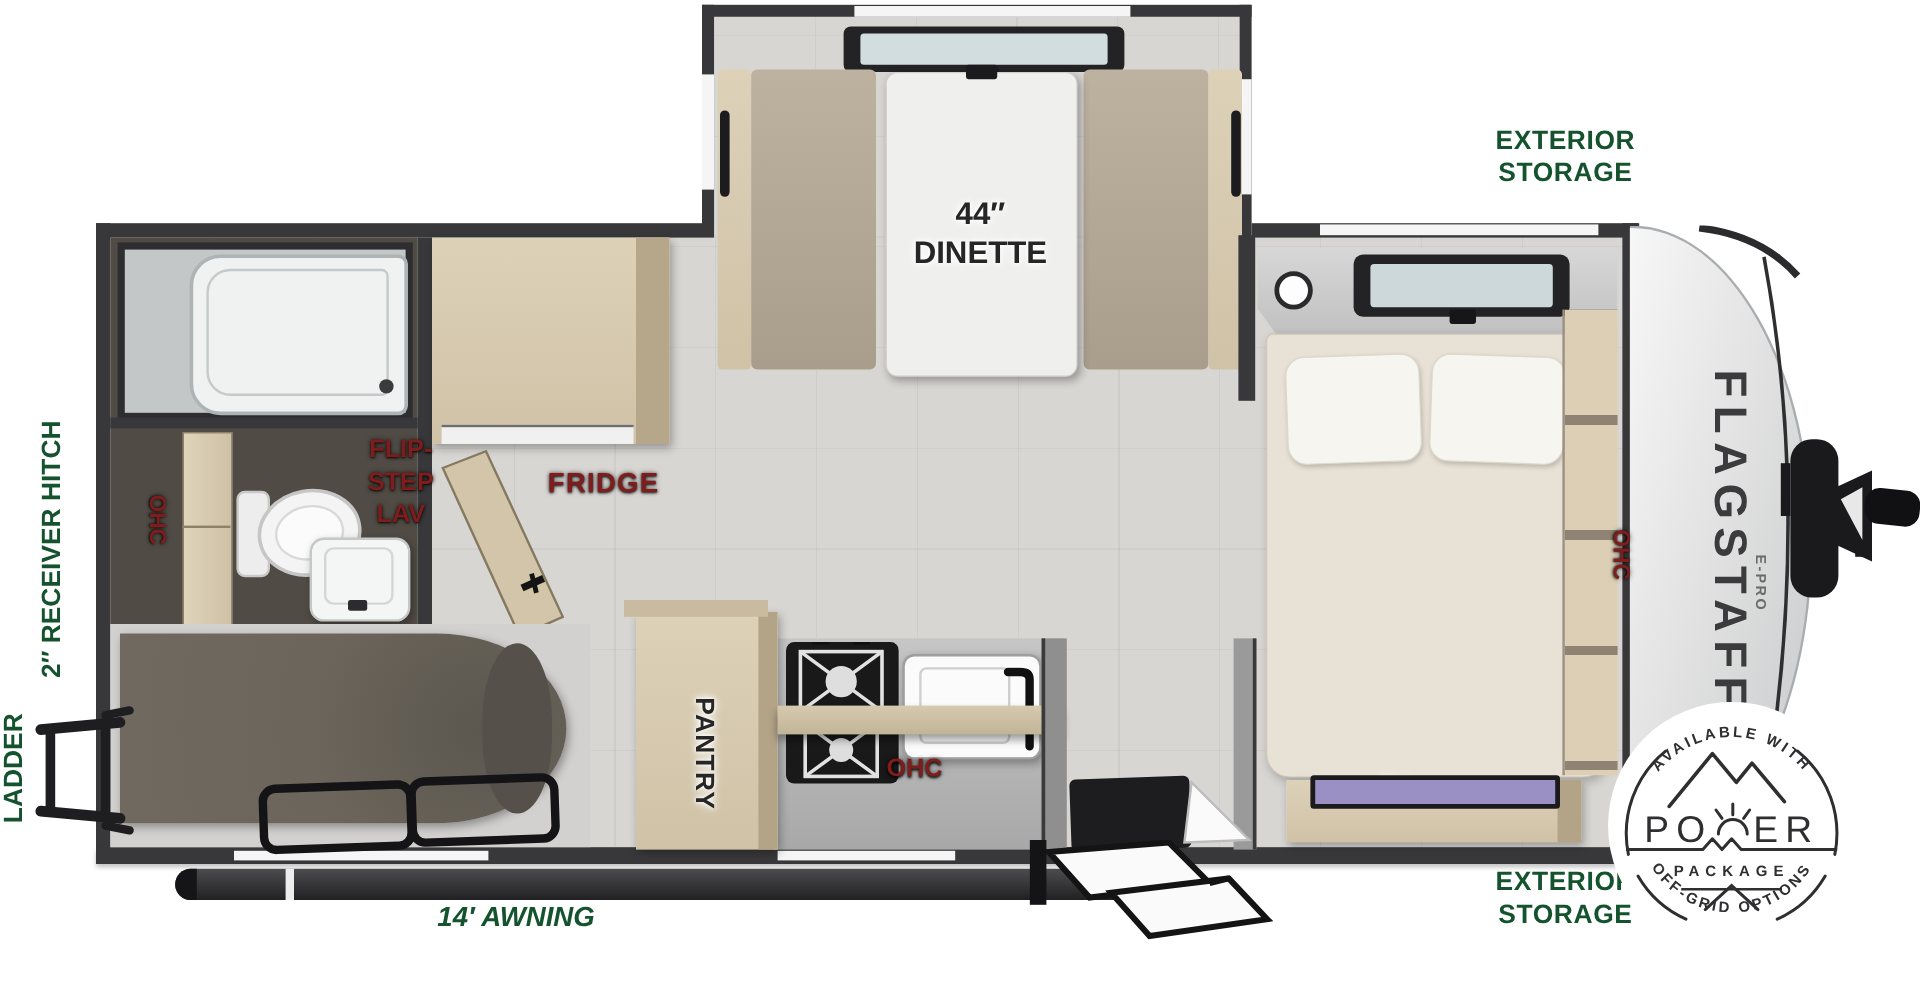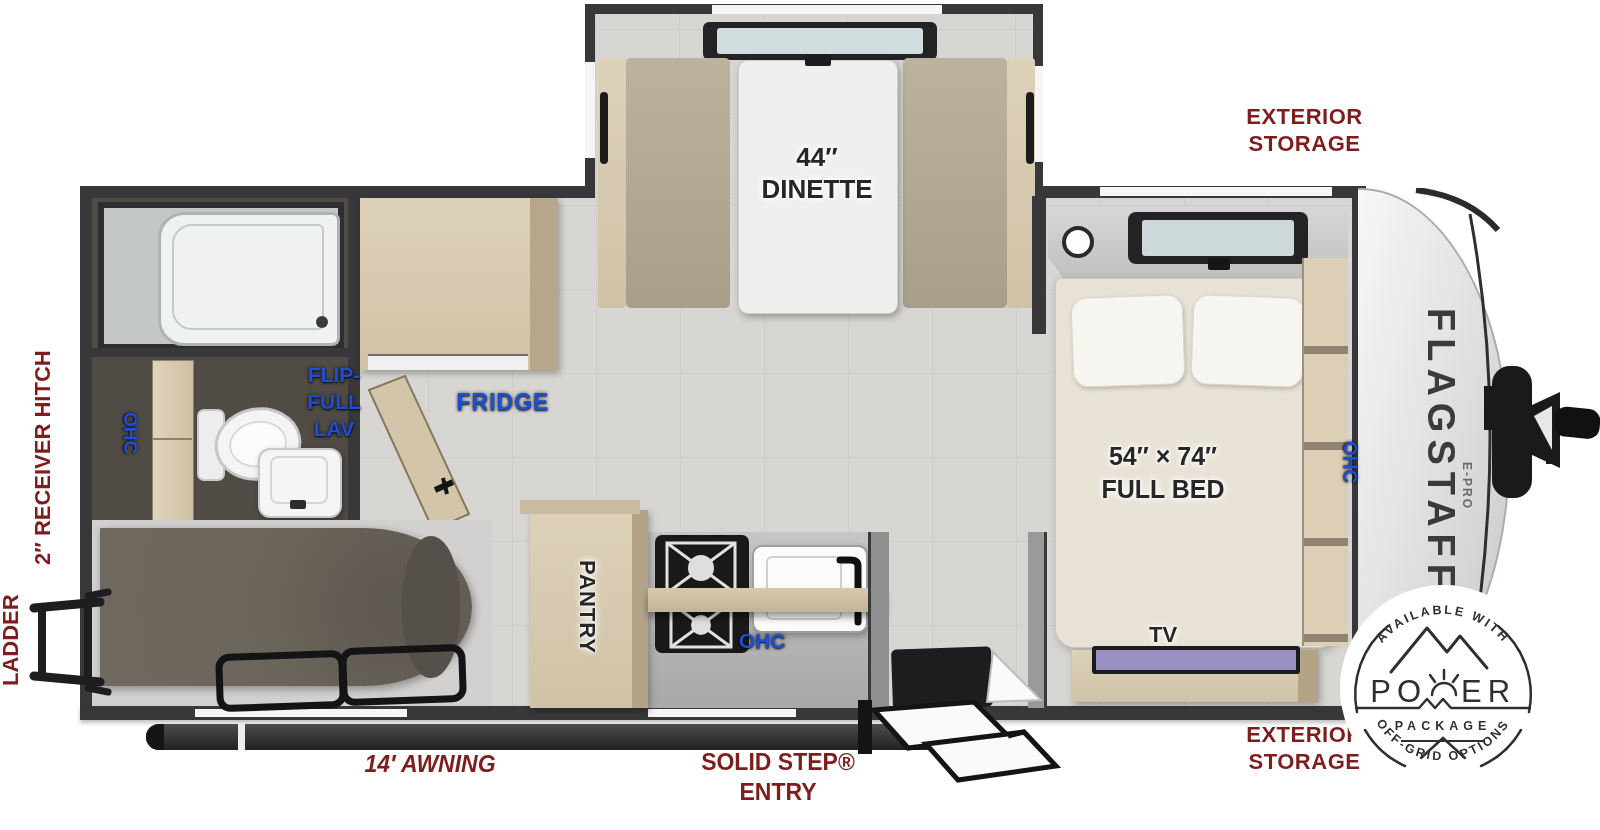--- a/index.html
+++ b/index.html
@@ -6,23 +6,23 @@
   #canvas{position:relative;width:1600px;height:830px;background:#ffffff;overflow:hidden;
           font-family:"Liberation Sans",sans-serif;}
   .abs{position:absolute;}
   .wall{background:#38383a;}
   .floor{background:#d8d6d3;
      background-image:repeating-linear-gradient(90deg,rgba(0,0,0,.045) 0 1px,transparent 1px 84px),
                       repeating-linear-gradient(0deg,rgba(0,0,0,.035) 0 1px,transparent 1px 84px);}
   .wood{background:linear-gradient(180deg,#ddd1b8,#cfc2a7);}
   .wood-v{background:linear-gradient(90deg,#e0d4bb,#cdc0a5);}
   .lbl{font-weight:bold;text-align:center;line-height:1.22;}
-  .lbl-dark{color:#262626;text-shadow:0 0 3px #fff,0 0 6px #fff,0 0 9px rgba(255,255,255,.9);}
-  .lbl-ink{color:#7f1d1d;}
-  .lbl-white{color:#1d4ed8;text-shadow:0 1px 2px rgba(0,0,0,.85),0 0 4px rgba(0,0,0,.6);}
+  .lbl-dark{color:#262626;text-shadow:0 0 3px #fff,0 0 6px #fff,0 0 9px rgba(255,255,255,.9);margin-top:21px;}
+  .lbl-ink{color:#14532d;}
+  .lbl-white{color:#7f1d1d;text-shadow:0 1px 2px rgba(0,0,0,.85),0 0 4px rgba(0,0,0,.6);}
   .vtext-down{writing-mode:vertical-rl;}
   .vtext-up{writing-mode:vertical-rl;transform:rotate(180deg);}
   .winslit{background:#f5f5f5;}
   .cushion{background:linear-gradient(180deg,#bdb2a0,#a99e8c);border-radius:5px;}
   .shadowed{box-shadow:2px 3px 7px rgba(0,0,0,.3);}
 </style>
 </head>
 <body>
 
 <div id="canvas">
@@ -31,24 +31,20 @@
     <div>EXTERIOR</div>
     <div>STORAGE</div>
   </div>
   <div class="abs lbl lbl-ink" style="left:1192px;top:722px;width:225px;font-size:22px;letter-spacing:.5px;z-index:40;">
     <div>EXTERIOR</div>
     <div>STORAGE</div>
   </div>
   <div class="abs lbl lbl-ink vtext-up" style="left:30px;top:310px;height:295px;width:30px;font-size:22px;">2″ RECEIVER HITCH</div>
   <div class="abs lbl lbl-ink vtext-up" style="left:-2px;top:576px;height:128px;width:26px;font-size:22px;">LADDER</div>
   <div class="abs lbl lbl-ink" style="left:330px;top:750px;width:200px;font-size:23px;font-style:italic;">14′ AWNING</div>
-  <div class="abs lbl lbl-ink" style="left:668px;top:748px;width:220px;font-size:23px;line-height:1.3;">
-    <div>SOLID STEP®</div>
-    <div>ENTRY</div>
-  </div>
 
   <div class="abs floor" style="left:92px;top:196px;width:1262px;height:514px;"></div>
   <div class="abs wall" style="left:80px;top:186px;width:505px;height:12px;"></div>
   <div class="abs wall" style="left:1043px;top:186px;width:322px;height:12px;"></div>
   <div class="abs wall" style="left:80px;top:186px;width:12px;height:534px;"></div>
   <div class="abs wall" style="left:1352px;top:186px;width:14px;height:534px;"></div>
   <div class="abs wall" style="left:80px;top:706px;width:1285px;height:14px;box-shadow:0 3px 4px rgba(0,0,0,.25);"></div>
   <div class="abs winslit" style="left:1100px;top:187px;width:232px;height:9px;"></div>
   <div class="abs winslit" style="left:195px;top:709px;width:212px;height:8px;"></div>
   <div class="abs winslit" style="left:648px;top:709px;width:148px;height:8px;"></div>
@@ -93,21 +89,21 @@
     <g transform="rotate(-10 62 46)">
       <ellipse cx="62" cy="46" rx="42" ry="35" fill="#f4f4f4" stroke="#c6c6c6" stroke-width="3"></ellipse>
       <ellipse cx="62" cy="46" rx="28" ry="22" fill="#fbfbfb" stroke="#d9d9d9" stroke-width="2"></ellipse>
     </g>
   </svg>
   <div class="abs shadowed" style="left:258px;top:448px;width:80px;height:66px;background:#f4f5f5;border:2px solid #c6c8c8;border-radius:12px;"></div>
   <div class="abs" style="left:270px;top:456px;width:54px;height:44px;border:2px solid #d4d6d6;border-radius:8px;"></div>
   <div class="abs" style="left:290px;top:500px;width:16px;height:9px;background:#2c2c2e;border-radius:2px;"></div>
   <div class="abs lbl lbl-white" style="left:268px;top:362px;width:132px;font-size:21px;line-height:1.28;z-index:20;">
     <div>FLIP-</div>
-    <div>FULL</div>
+    <div>STEP</div>
     <div>LAV</div>
   </div>
   <div class="abs wall" style="left:348px;top:198px;width:12px;height:322px;"></div>
 
   <div class="abs shadowed wood" style="left:360px;top:198px;width:198px;height:172px;"></div>
   <div class="abs" style="left:530px;top:198px;width:28px;height:172px;background:#b6a78a;"></div>
   <div class="abs" style="left:368px;top:354px;width:160px;height:14px;background:#f0f0f0;border-top:2px solid #6e6e6e;"></div>
   <svg class="abs" style="left:355px;top:372px;" width="125" height="168" viewBox="0 0 125 168">
     <polygon points="14,18 50,4 114,142 78,158" fill="#d3c5a9" stroke="#857a60" stroke-width="2"></polygon>
     <line x1="80" y1="118" x2="98" y2="110" stroke="#141414" stroke-width="6"></line>
@@ -157,24 +153,20 @@
   <div class="abs wall" style="left:1032px;top:196px;width:14px;height:138px;"></div>
   <div class="abs" style="left:1048px;top:206px;width:300px;height:88px;background:linear-gradient(180deg,#d7d7d7,#bcbcbc);clip-path:polygon(0 0,100% 0,100% 100%,9% 100%,0 58%);box-shadow:2px 3px 6px rgba(0,0,0,.25);"></div>
   <div class="abs" style="left:1062px;top:226px;width:24px;height:24px;background:#fdfdfd;border:4px solid #2a2a2c;border-radius:50%;"></div>
   <div class="abs" style="left:1128px;top:212px;width:180px;height:52px;background:#232325;border-radius:8px;"></div>
   <div class="abs" style="left:1142px;top:220px;width:152px;height:36px;background:#ccd8d9;border-radius:3px;"></div>
   <div class="abs" style="left:1208px;top:258px;width:22px;height:12px;background:#161618;border-radius:2px;"></div>
 
   <div class="abs" style="left:1055px;top:278px;width:282px;height:368px;background:#e8e2d6;border:1px solid #cfc8ba;border-radius:6px 6px 20px 20px;box-shadow:2px 3px 8px rgba(0,0,0,.22);"></div>
   <div class="abs" style="left:1072px;top:296px;width:110px;height:88px;background:#f7f5ef;border:1px solid #ddd8cc;border-radius:16px;transform:rotate(-2deg);box-shadow:1px 2px 4px rgba(0,0,0,.2);"></div>
   <div class="abs" style="left:1192px;top:296px;width:110px;height:88px;background:#f7f5ef;border:1px solid #ddd8cc;border-radius:16px;transform:rotate(2deg);box-shadow:1px 2px 4px rgba(0,0,0,.2);"></div>
-  <div class="abs lbl lbl-dark" style="left:1068px;top:440px;width:190px;font-size:25px;line-height:1.3;">
-    <div>54″ × 74″</div>
-    <div>FULL BED</div>
-  </div>
   <div class="abs" style="left:1302px;top:258px;width:44px;height:388px;background:repeating-linear-gradient(180deg,#dccfb5 0 88px,#8f8473 88px 96px);border-left:2px solid #9c9181;"></div>
   <div class="abs lbl lbl-white vtext-down" style="left:1336px;top:420px;height:84px;width:26px;font-size:19px;z-index:12;">OHC</div>
 
   <div class="abs lbl lbl-dark" style="left:1128px;top:622px;width:70px;font-size:22px;">TV</div>
   <div class="abs shadowed wood" style="left:1072px;top:650px;width:246px;height:52px;"></div>
   <div class="abs" style="left:1298px;top:650px;width:20px;height:52px;background:#b3a488;"></div>
   <div class="abs" style="left:1092px;top:646px;width:200px;height:20px;background:#9a90c4;border:4px solid #1b1b1d;border-radius:3px;"></div>
 
   <div class="abs" style="left:1358px;top:188px;width:150px;height:528px;background:linear-gradient(105deg,#f7f7f7 0%,#e3e3e3 45%,#c7c9ca 100%);border:2px solid #a9adb0;border-left:none;border-radius:0 150px 150px 0 / 0 266px 266px 0;"></div>
   <svg class="abs" style="left:1358px;top:188px;" width="152" height="528" viewBox="0 0 152 528">

